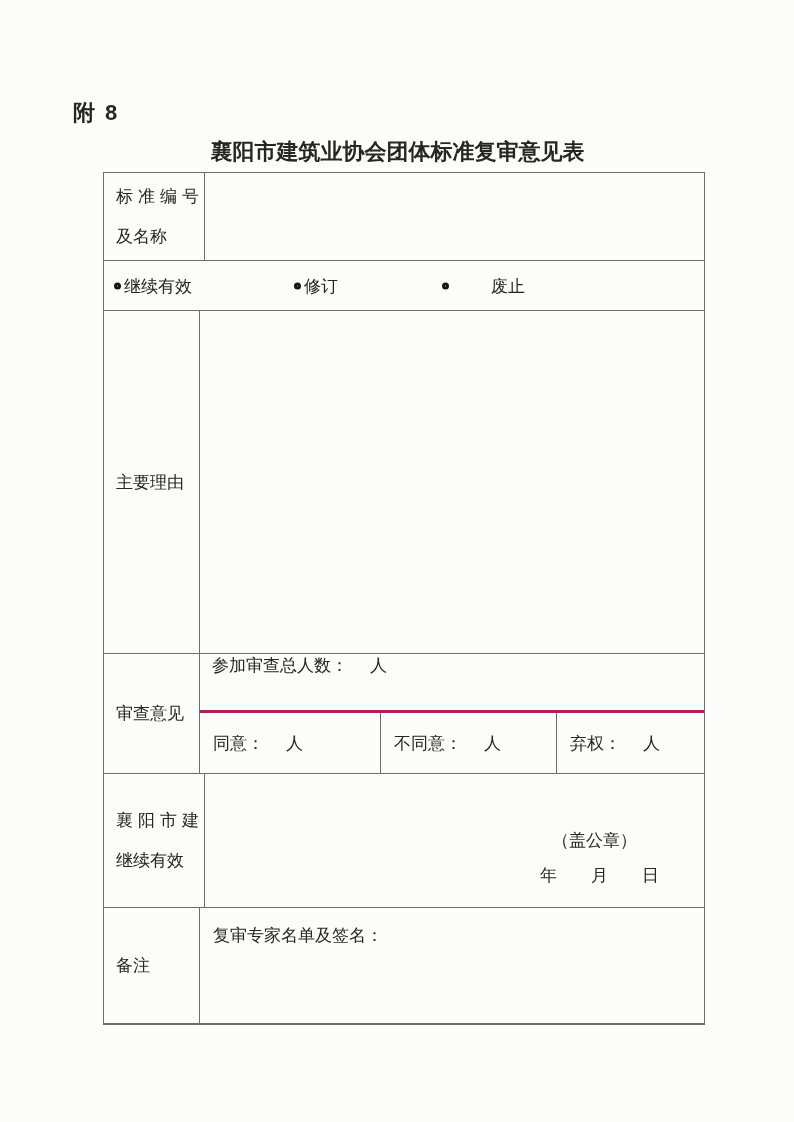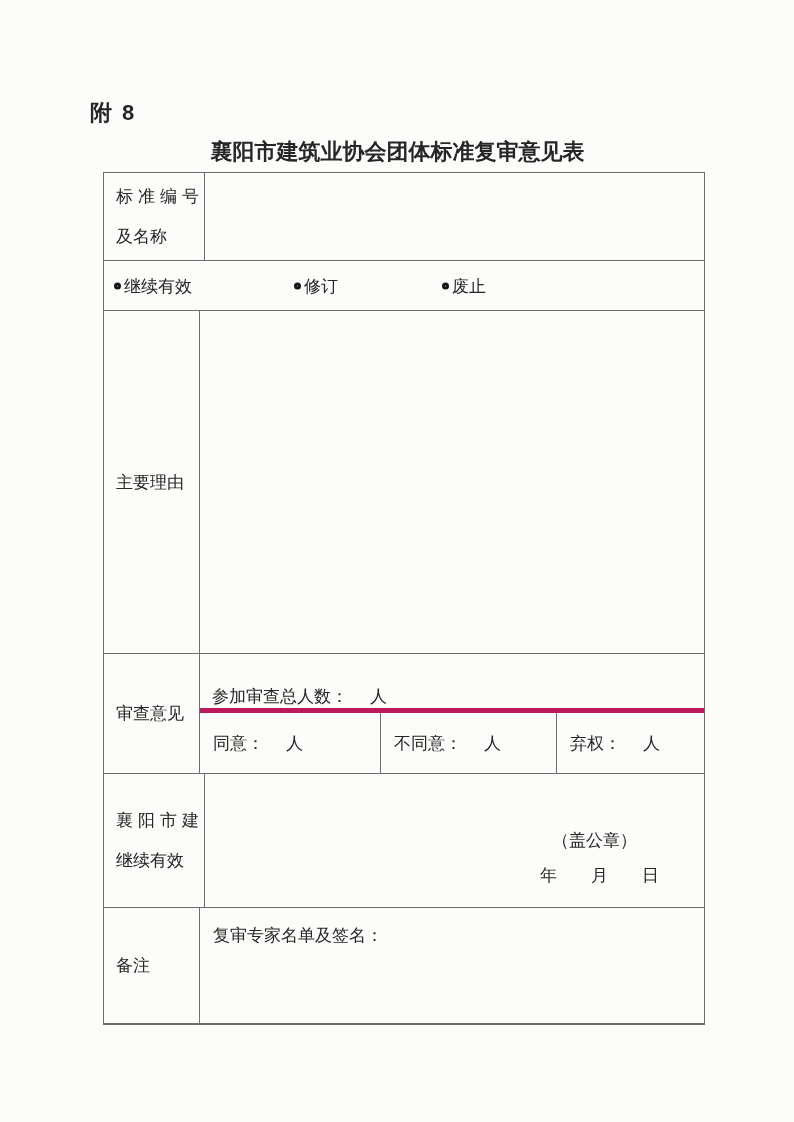--- a/index.html
+++ b/index.html
@@ -10,21 +10,21 @@
     height: 1122px;
     margin: 0 auto;
     background: #fcfcfb;
     color: #262626;
     font-family: "Liberation Serif", "DejaVu Serif", serif;
     font-size: 17px;
     overflow: hidden;
   }
   .attachment {
     position: absolute;
-    left: 90px;
+    left: 73px;
     top: 98px;
     font-family: "Liberation Sans", "DejaVu Sans", sans-serif;
     font-weight: 700;
     font-size: 22px;
     letter-spacing: 2px;
   }
   .doc-title {
     position: absolute;
     left: 103px;
     top: 137px;
@@ -78,37 +78,37 @@
   .option {
     position: absolute;
     top: 50%;
     transform: translateY(-50%);
     display: flex;
     align-items: center;
     white-space: nowrap;
   }
   .option.o1 { left: 10px; }
   .option.o2 { left: 190px; }
-  .option.o3 { left: 338px; }
+  .option.o3 { left: 338px; gap: 39px; }
   .radio {
     display: inline-block;
     width: 7px;
     height: 7px;
     border: 3.5px solid #141414;
     border-radius: 50%;
     margin-right: 3px;
   }
 
   
   .review-grid { display: flex; flex-direction: column; height: 100%; }
   .review-top {
     flex: 0 0 59px;
-    border-bottom: 5px solid #be185d;
-    display: flex;
-    align-items: flex-end;
+    border-bottom: 3px solid #be185d;
+    display: flex;
+    align-items: flex-start;
     padding-left: 12px;
   }
   .review-top .unit { margin-left: 22px; }
   .review-bottom { flex: 1 1 auto; display: flex; }
   .vote-cell {
     display: flex;
     align-items: center;
     padding-left: 13px;
   }
   .vote-cell .unit { margin-left: 22px; }

